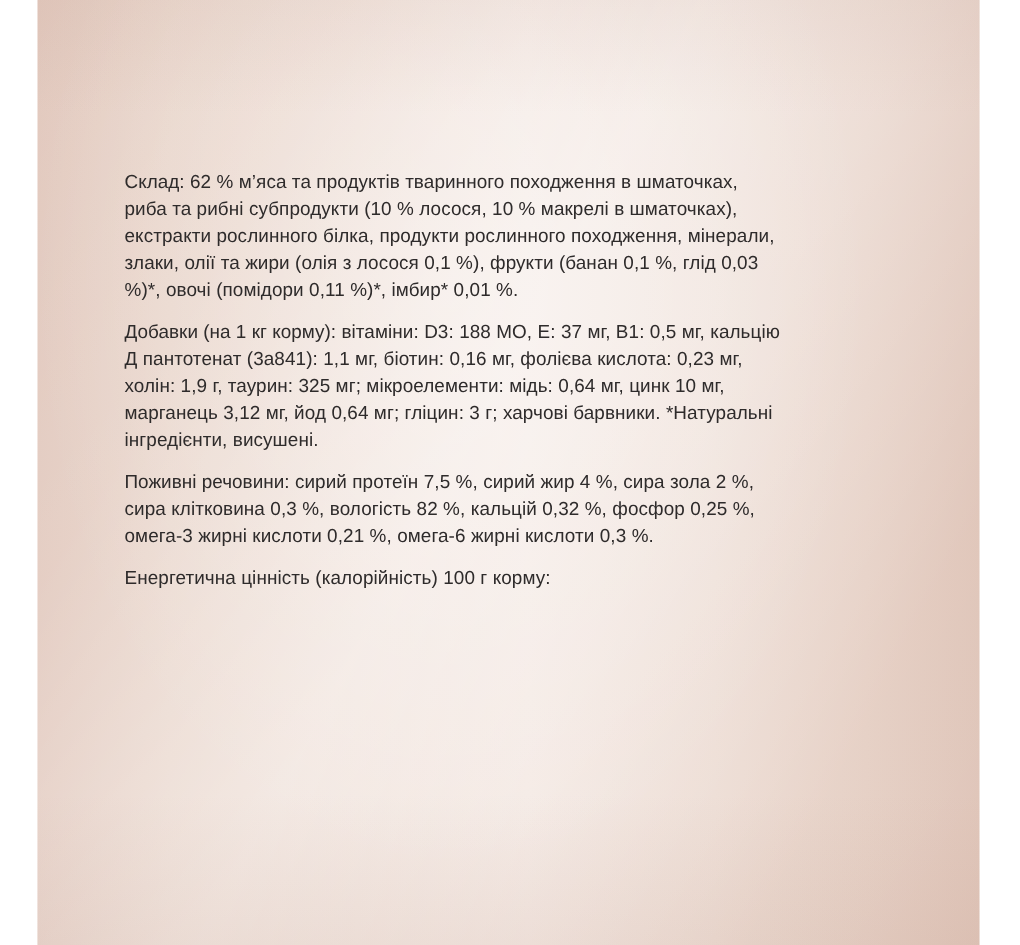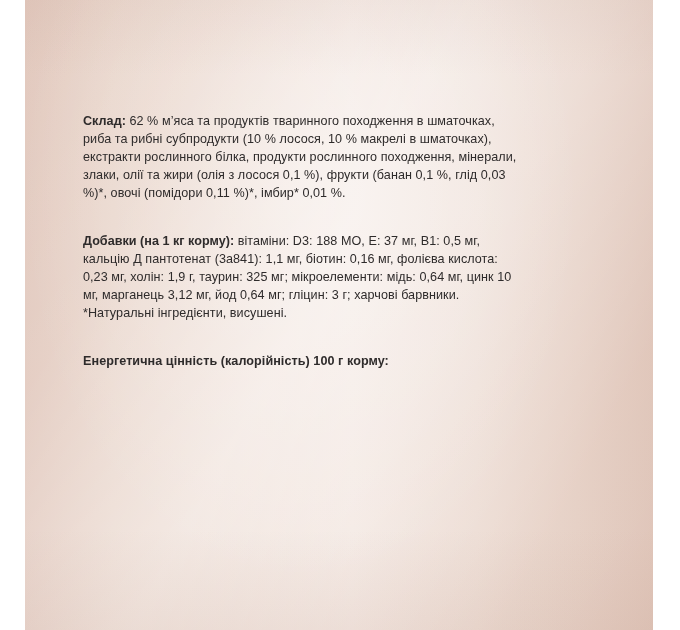--- a/index.html
+++ b/index.html
@@ -88,34 +88,34 @@
     font-size: 12.6px;
     line-height: 18px;
     letter-spacing: 0.06px;
     -webkit-font-smoothing: antialiased;
   }
 
   .section {
     margin: 0 0 0 0;
   }
   .section + .section {
-    margin-top: 30px;
+    margin-top: 10px;
   }
 
   .section p {
     margin: 0;
   }
 
   .lead {
-    font-weight: 700;
+    font-weight: 400;
     letter-spacing: 0.02px;
   }
 
   .section-heading-only {
-    font-weight: 700;
+    font-weight: 400;
   }
 
   
   #text-block {
     filter: blur(0.16px);
     text-rendering: optimizeLegibility;
   }
 </style>
 </head>
 <body>
@@ -130,19 +130,22 @@
   <div id="text-block">
 
     <div class="section">
       <p><span class="lead">Склад:</span><span> 62 % м’яса та продуктів тваринного походження в шматочках, риба та рибні субпродукти (10 % лосося, 10 % макрелі в шматочках), екстракти рослинного білка, продукти рослинного походження, мінерали, злаки, олії та жири (олія з лосося 0,1 %), фрукти (банан 0,1 %, глід 0,03 %)*, овочі (помідори 0,11 %)*, імбир* 0,01 %.</span></p>
     </div>
 
     <div class="section">
       <p><span class="lead">Добавки (на 1 кг корму):</span><span> вітаміни: D3: 188 МО, Е: 37 мг, В1: 0,5 мг, кальцію Д пантотенат (3а841): 1,1 мг, біотин: 0,16 мг, фолієва кислота: 0,23 мг, холін: 1,9 г, таурин: 325 мг; мікроелементи: мідь: 0,64 мг, цинк 10 мг, марганець 3,12 мг, йод 0,64 мг; гліцин: 3 г; харчові барвники. *Натуральні інгредієнти, висушені.</span></p>
     </div>
 
+    <div class="section">
+      <p><span class="lead">Поживні речовини:</span><span> сирий протеїн 7,5 %, сирий жир 4 %, сира зола 2 %, сира клітковина 0,3 %, вологість 82 %, кальцій 0,32 %, фосфор 0,25 %, омега-3 жирні кислоти 0,21 %, омега-6 жирні кислоти 0,3 %.</span></p>
+    </div>
 
     <div class="section">
       <p class="section-heading-only">Енергетична цінність (калорійність) 100 г корму:</p>
     </div>
 
   </div>
 </div>
 
 </body></html>

